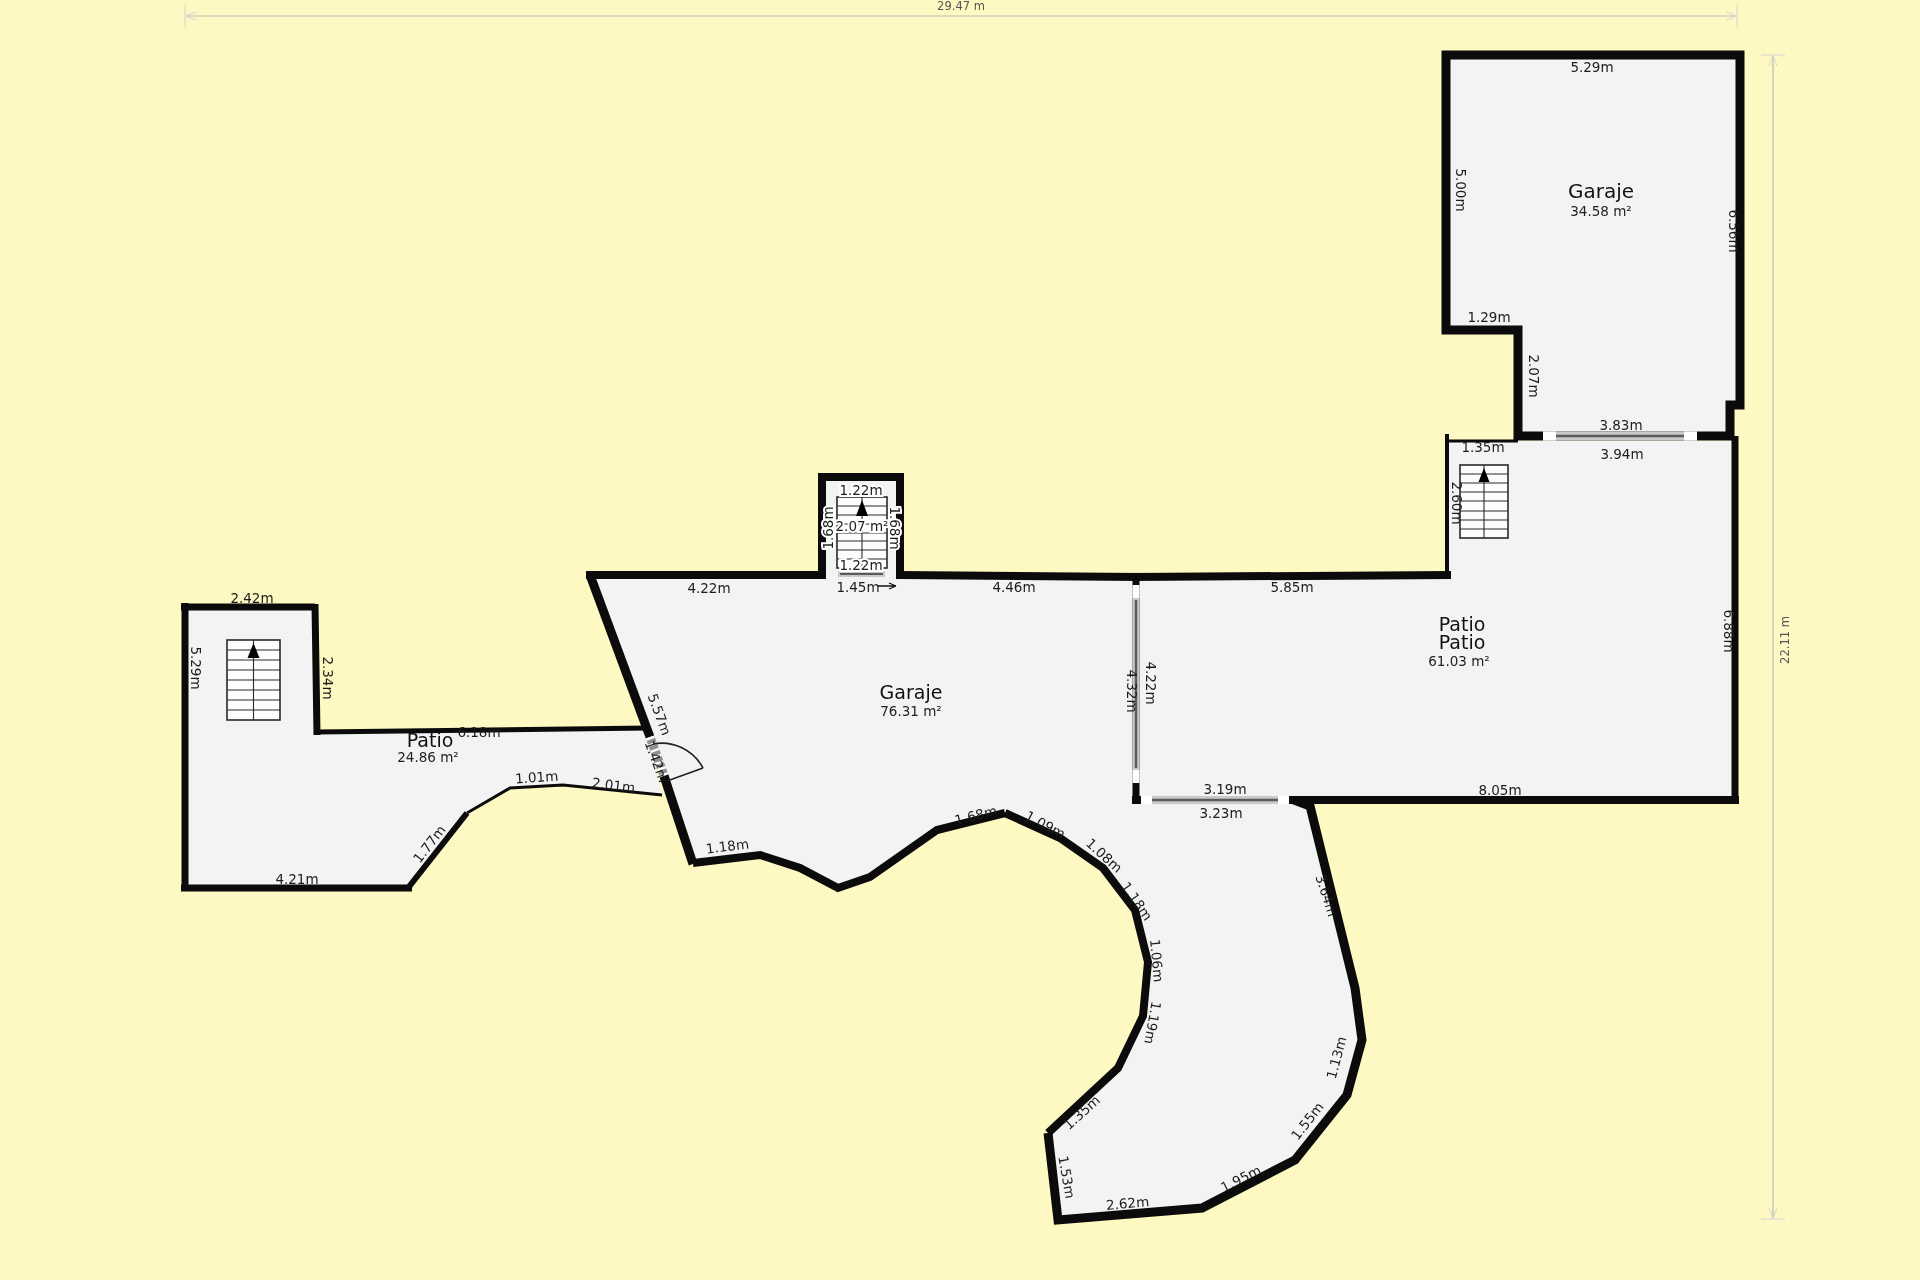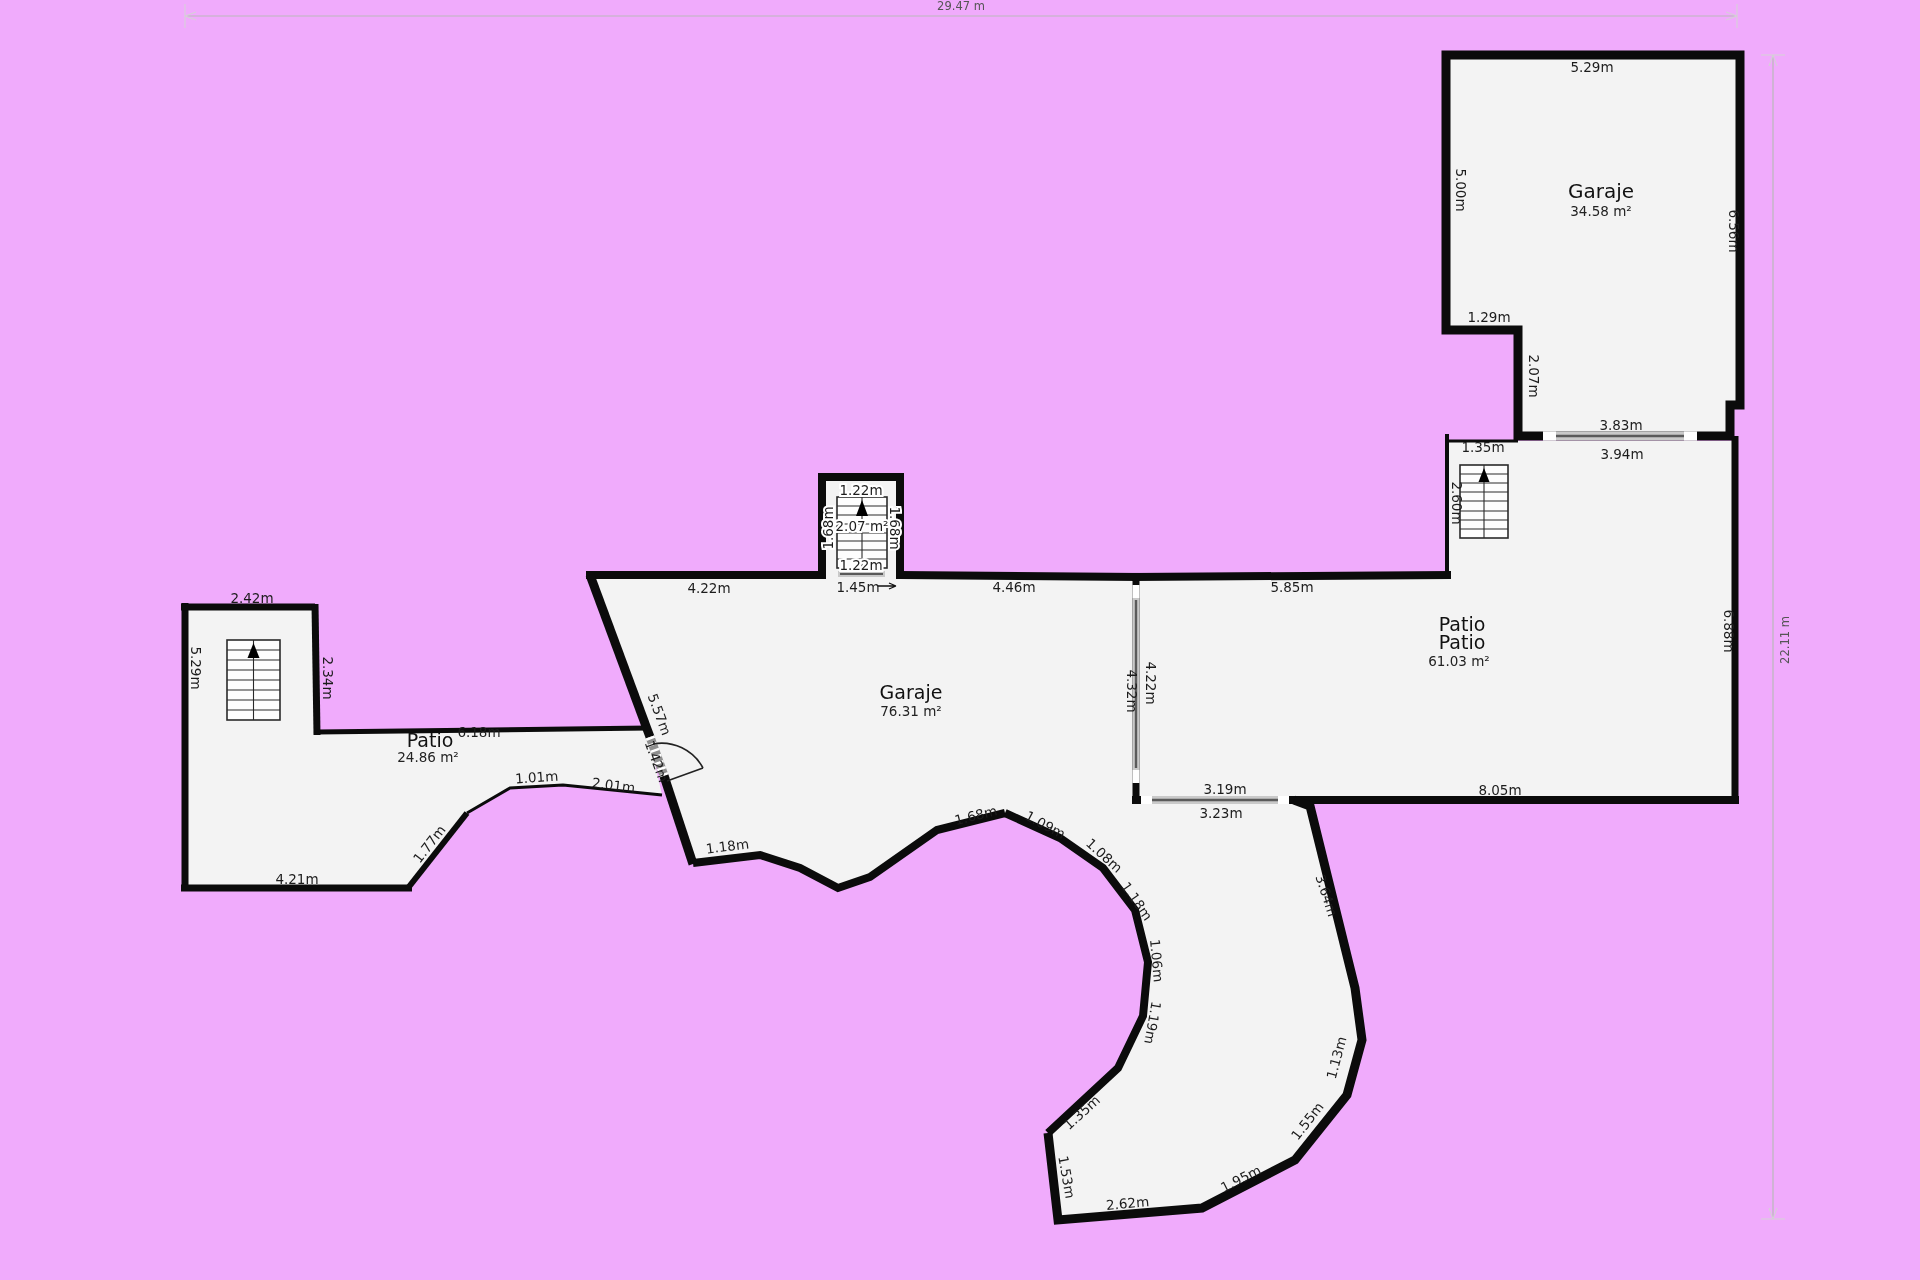--- a/index.html
+++ b/index.html
@@ -1,21 +1,21 @@
 <!DOCTYPE html>
 <html style="--wall: #0b0b0b; --floor: #f3f3f3; --win-base: #c9c9c9; --win-core: #5a5a5a; --ruler: #b9b9b9; --text: #1c1c1c;"><head>
 <meta charset="utf-8">
 <style>
   :root{
     --wall:#0b0b0b; --floor:#f3f3f3; --floor2:#f7f7f7;
     --win-base:#c9c9c9; --win-core:#5a5a5a; --win-cap:#ffffff;
     --ruler:#b9b9b9; --ruler-text:#555555; --text:#1c1c1c;
   }
   html,body{margin:0;padding:0;background:#fff;}
-  .plan-wrap{width:1920px;height:1280px;position:relative;background:#f0abfc;}
+  .plan-wrap{width:1920px;height:1280px;position:relative;background:#fef9c3;}
   svg{display:block;}
   .floor{fill:var(--floor);stroke:none;}
   .wall{fill:none;stroke:var(--wall);stroke-linejoin:miter;stroke-linecap:butt;}
   .w9{stroke-width:9;} .w8{stroke-width:8;} .w7{stroke-width:7;}
   .w6{stroke-width:6;} .w5{stroke-width:5;} .w4{stroke-width:4;} .w3{stroke-width:3;}
   .win-base{fill:none;stroke:var(--win-base);}
   .win-core{fill:none;stroke:var(--win-core);}
   .win-cap{fill:none;stroke:var(--win-cap);}
   .hatch{fill:none;stroke:#8f8f8f;stroke-width:9;}
   .hatch-dash{fill:none;stroke:#ffffff;stroke-width:9;stroke-dasharray:2.5 4;}

